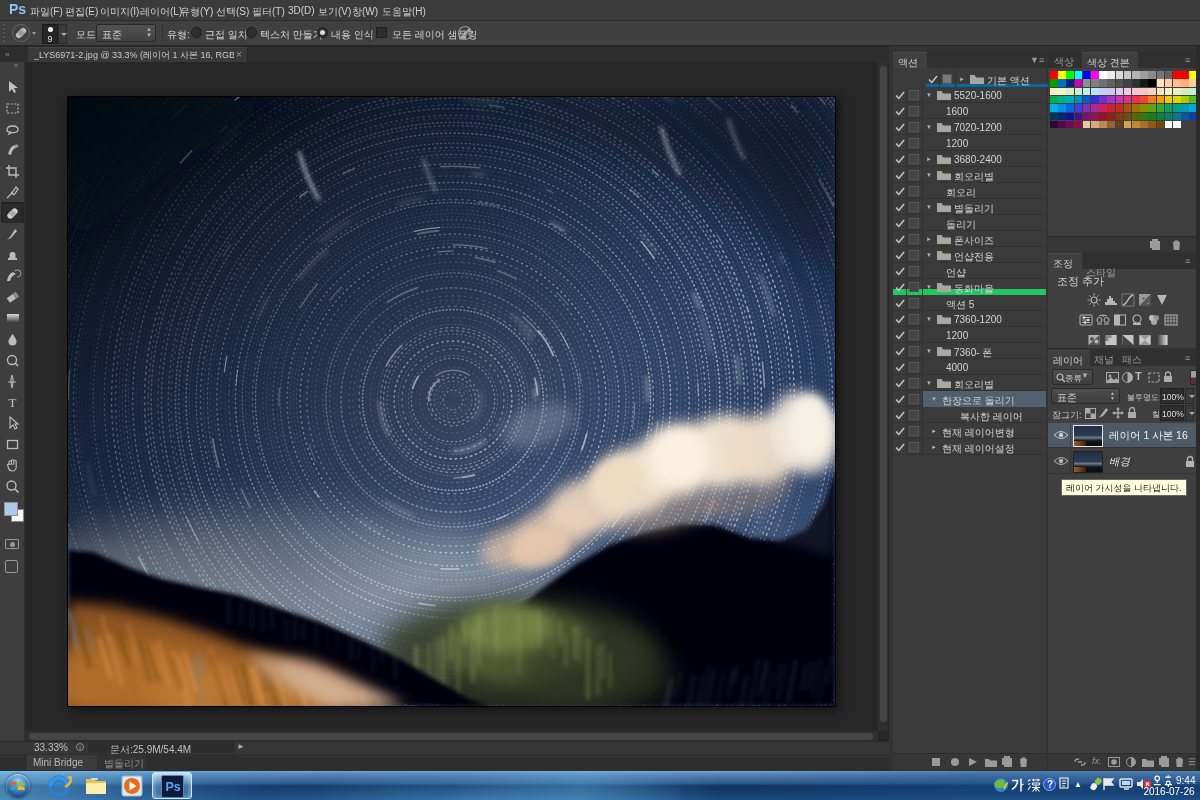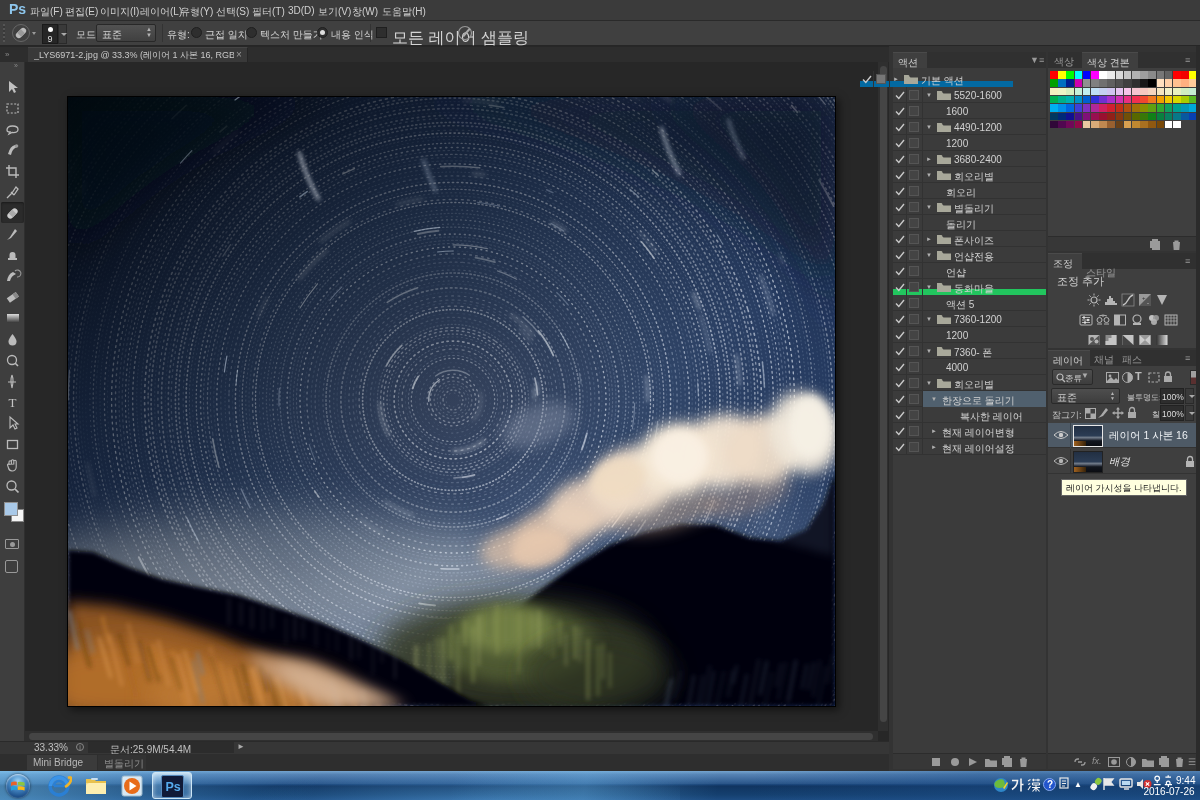--- a/index.html
+++ b/index.html
@@ -45,21 +45,21 @@
 <div class="ab" style="left:191px;top:27px;width:11px;height:11px;border-radius:50%;background:#2e2e2e;border:1px solid #1f1f1f"></div>
 <span class="ab txt" style="left:205px;top:28px;font-size:10px">근접 일치</span>
 <div class="ab" style="left:246px;top:27px;width:11px;height:11px;border-radius:50%;background:#2e2e2e;border:1px solid #1f1f1f"></div>
 <span class="ab txt" style="left:260px;top:28px;font-size:10px">텍스처 만들기</span>
 <div class="ab" style="left:317px;top:27px;width:11px;height:11px;border-radius:50%;background:#2e2e2e;border:1px solid #1f1f1f">
     <div class="ab" style="left:2px;top:2px;width:5px;height:5px;border-radius:50%;background:#ddd"></div>
   </div>
 <span class="ab txt" style="left:331px;top:28px;font-size:10px">내용 인식</span>
 <div class="ab" style="left:370px;top:24px;width:1px;height:18px;background:#333"></div>
 <div class="ab" style="left:376px;top:27px;width:11px;height:11px;background:#2e2e2e;border:1px solid #1f1f1f"></div>
-<span class="ab txt" style="left:392px;top:28px;font-size:16px">모든 레이어 샘플링</span>
+<span class="ab txt" style="left:392px;top:28px;font-size:10px">모든 레이어 샘플링</span>
 <svg class="ab" style="left:456px;top:24px" width="18" height="18" viewBox="0 0 18 18">
     <circle cx="9" cy="9" r="6.5" fill="none" stroke="#999" stroke-width="1.2"></circle>
     <path d="M6 12 L13 4 l1.5 1.5 L8 13z" fill="#aaa"></path>
   </svg>
 <div class="ab" style="left:0;top:47px;width:1200px;height:15px;background:#2d2d2d"></div>
 <span class="ab" style="left:5px;top:50px;color:#8a8a8a;font-size:8px">»</span>
 <div class="ab" style="left:28px;top:47px;width:220px;height:15px;background:#393939;border-right:1px solid #252525;border-top:1px solid #454545"></div>
 <div class="ab" style="left:34px;top:49px;width:200px;height:12px;overflow:hidden;font-size:9px;color:#c9c9c9;white-space:nowrap">_LYS6971-2.jpg @ 33.3% (레이어 1 사본 16, RGB/8*) *</div>
 <span class="ab" style="left:236px;top:49px;font-size:10px;color:#9a9a9a">×</span>
 <div class="ab" style="left:0;top:62px;width:25px;height:679px;background:#3e3e3e;border-right:1px solid #2f2f2f"></div>
@@ -699,21 +699,21 @@
 <div class="ab" style="left:98px;top:755px;width:48px;height:15px;background:#333333"></div>
 <span class="ab" style="left:104px;top:757px;font-size:10px;color:#8f8f8f">별돌리기</span>
 <span class="ab" style="left:1186px;top:49px;color:#9a9a9a;font-size:8px">»</span>
 <div class="ab" style="left:889px;top:46px;width:311px;height:725px;background:#333333"></div>
 <div class="ab" style="left:893px;top:52px;width:153px;height:717px;background:#3b3b3b"></div>
 <div class="ab" style="left:893px;top:52px;width:153px;height:16px;background:#303030"></div>
 <div class="ab" style="left:893px;top:52px;width:34px;height:16px;background:#3f3f3f;border-top:1px solid #4a4a4a">
     <span class="ab" style="left:5px;top:3px;font-size:10px;color:#cccccc">액션</span>
   </div>
 <span class="ab" style="left:1030px;top:55px;color:#999;font-size:9px">▼≡</span>
-<div class="ab" style="left:860px;top:71px;width:153px;height:16px;border-bottom:6px solid #0369a1;background:transparent">
+<div class="ab" style="left:926px;top:71px;width:153px;height:16px;border-bottom:3px solid #0369a1;background:transparent">
 <svg class="ab" style="left:2px;top:4px" width="10" height="9">
       <path d="M1 4.5 L3.8 7.5 L9 1" stroke="#c8c8c8" stroke-width="1.4" fill="none"></path>
     </svg>
 <div class="ab" style="left:13px;top:0;width:1px;height:16px;background:#323232"></div>
 <div class="ab" style="left:16px;top:2.5px;width:10px;height:10px;background:#777;border:1px solid #555"></div>
 <div class="ab" style="left:29px;top:0;width:1px;height:16px;background:#323232"></div>
 <div class="ab" style="left:30px;top:0;width:123px;height:16px;background:transparent">
 <span class="ab" style="left:3px;top:5px;color:#b0b0b0;font-size:6px">►</span>
 <svg class="ab" style="left:14px;top:3px" width="14" height="10" viewBox="0 0 14 10">
         <path d="M0 2 h5 l1.5 1.5 H14 V10 H0 Z M0 1 h4.5 l1 1 H0Z" fill="#a8a89a"></path>
@@ -752,21 +752,21 @@
       <path d="M1 4.5 L3.8 7.5 L9 1" stroke="#c8c8c8" stroke-width="1.4" fill="none"></path>
     </svg>
 <div class="ab" style="left:13px;top:0;width:1px;height:16px;background:#323232"></div>
 <div class="ab" style="left:16px;top:2.5px;width:10px;height:10px;background:#444;border:1px solid #555"></div>
 <div class="ab" style="left:29px;top:0;width:1px;height:16px;background:#323232"></div>
 <div class="ab" style="left:30px;top:0;width:123px;height:16px;background:transparent">
 <span class="ab" style="left:3px;top:5px;color:#b0b0b0;font-size:6px">▼</span>
 <svg class="ab" style="left:14px;top:3px" width="14" height="10" viewBox="0 0 14 10">
         <path d="M0 2 h5 l1.5 1.5 H14 V10 H0 Z M0 1 h4.5 l1 1 H0Z" fill="#a8a89a"></path>
       </svg>
-<span class="ab" style="left:31px;top:2.5px;font-size:10px;color:#d2d2d2;white-space:nowrap">4490-1200</span>
+<span class="ab" style="left:31px;top:2.5px;font-size:10px;color:#d2d2d2;white-space:nowrap">7020-1200</span>
 </div>
   </div>
 <div class="ab" style="left:893px;top:135px;width:153px;height:16px;border-bottom:1px solid #323232;background:transparent">
 <svg class="ab" style="left:2px;top:4px" width="10" height="9">
       <path d="M1 4.5 L3.8 7.5 L9 1" stroke="#c8c8c8" stroke-width="1.4" fill="none"></path>
     </svg>
 <div class="ab" style="left:13px;top:0;width:1px;height:16px;background:#323232"></div>
 <div class="ab" style="left:16px;top:2.5px;width:10px;height:10px;background:#444;border:1px solid #555"></div>
 <div class="ab" style="left:29px;top:0;width:1px;height:16px;background:#323232"></div>
 <div class="ab" style="left:30px;top:0;width:123px;height:16px;background:transparent">

